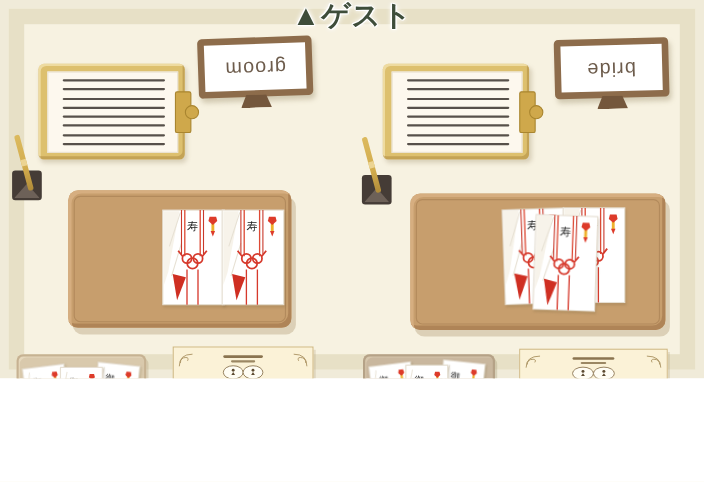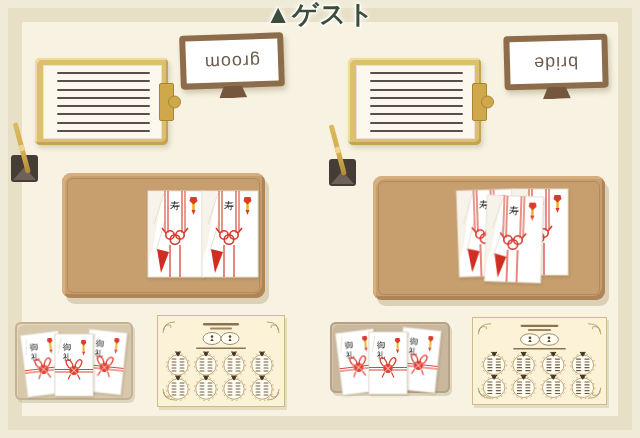--- a/index.html
+++ b/index.html
@@ -1,17 +1,17 @@
 <!DOCTYPE html>
 <html><head>
 <meta charset="utf-8">
 <style>
   html,body{margin:0;padding:0;}
   body{font-family:"Liberation Sans","DejaVu Sans",sans-serif;}
-  .stage{position:relative;width:640px;height:438px;background:#f0ebd9;overflow:hidden;}
+  .stage{position:relative;width:640px;height:344px;background:#f0ebd9;overflow:hidden;}
   .frame{position:absolute;left:8px;top:8px;right:8px;bottom:8px;
          border:14px solid #e7e0c6;background:#f7f2e1;}
   
   .dir-label{position:absolute;left:0;right:0;text-align:center;z-index:50;
     font-size:26px;font-weight:bold;color:#3e4d3a;letter-spacing:1px;
     text-shadow:0 1px 0 #fff,0 -1px 0 #fff,1px 0 0 #fff,-1px 0 0 #fff,
                 1px 1px 0 #fff,-1px -1px 0 #fff,0 0 5px #fff,0 0 6px #fff;}
   .dir-top{top:-3px;}
   .dir-bottom{top:401px;}
   

